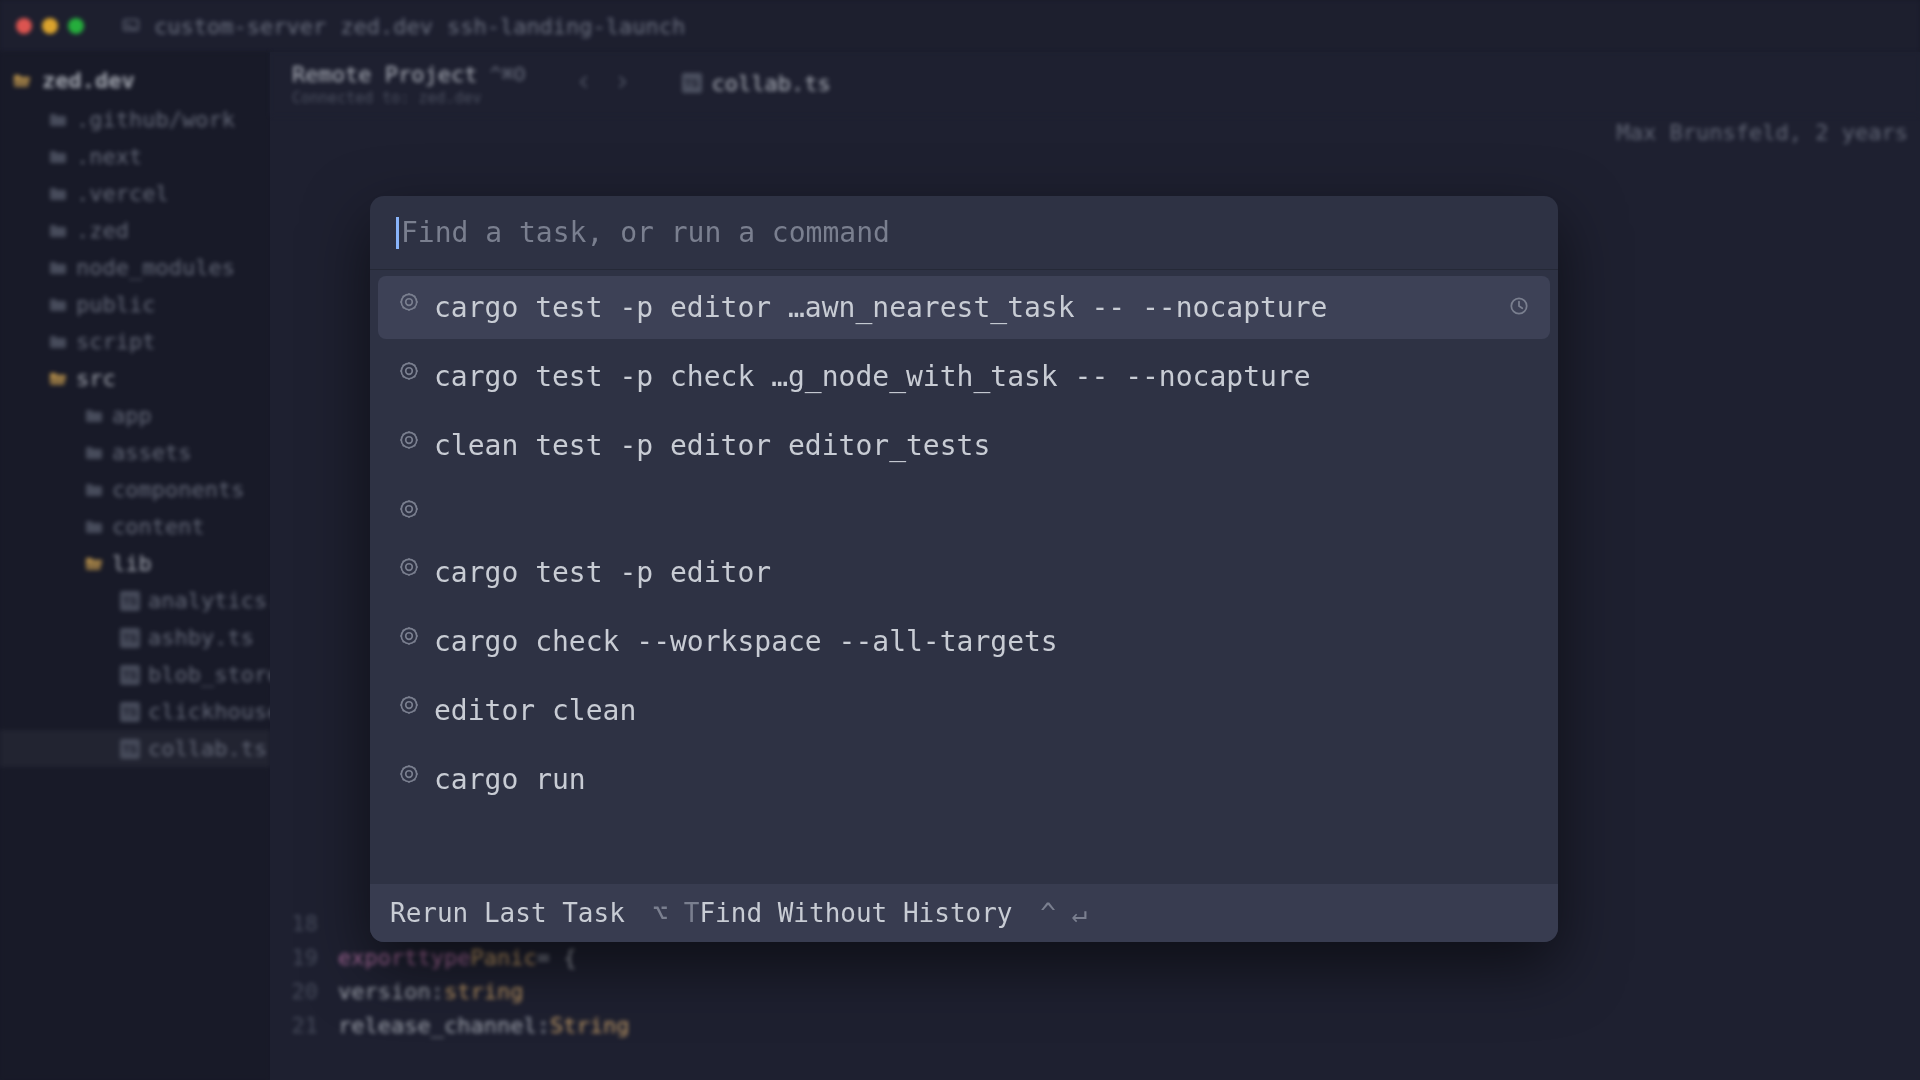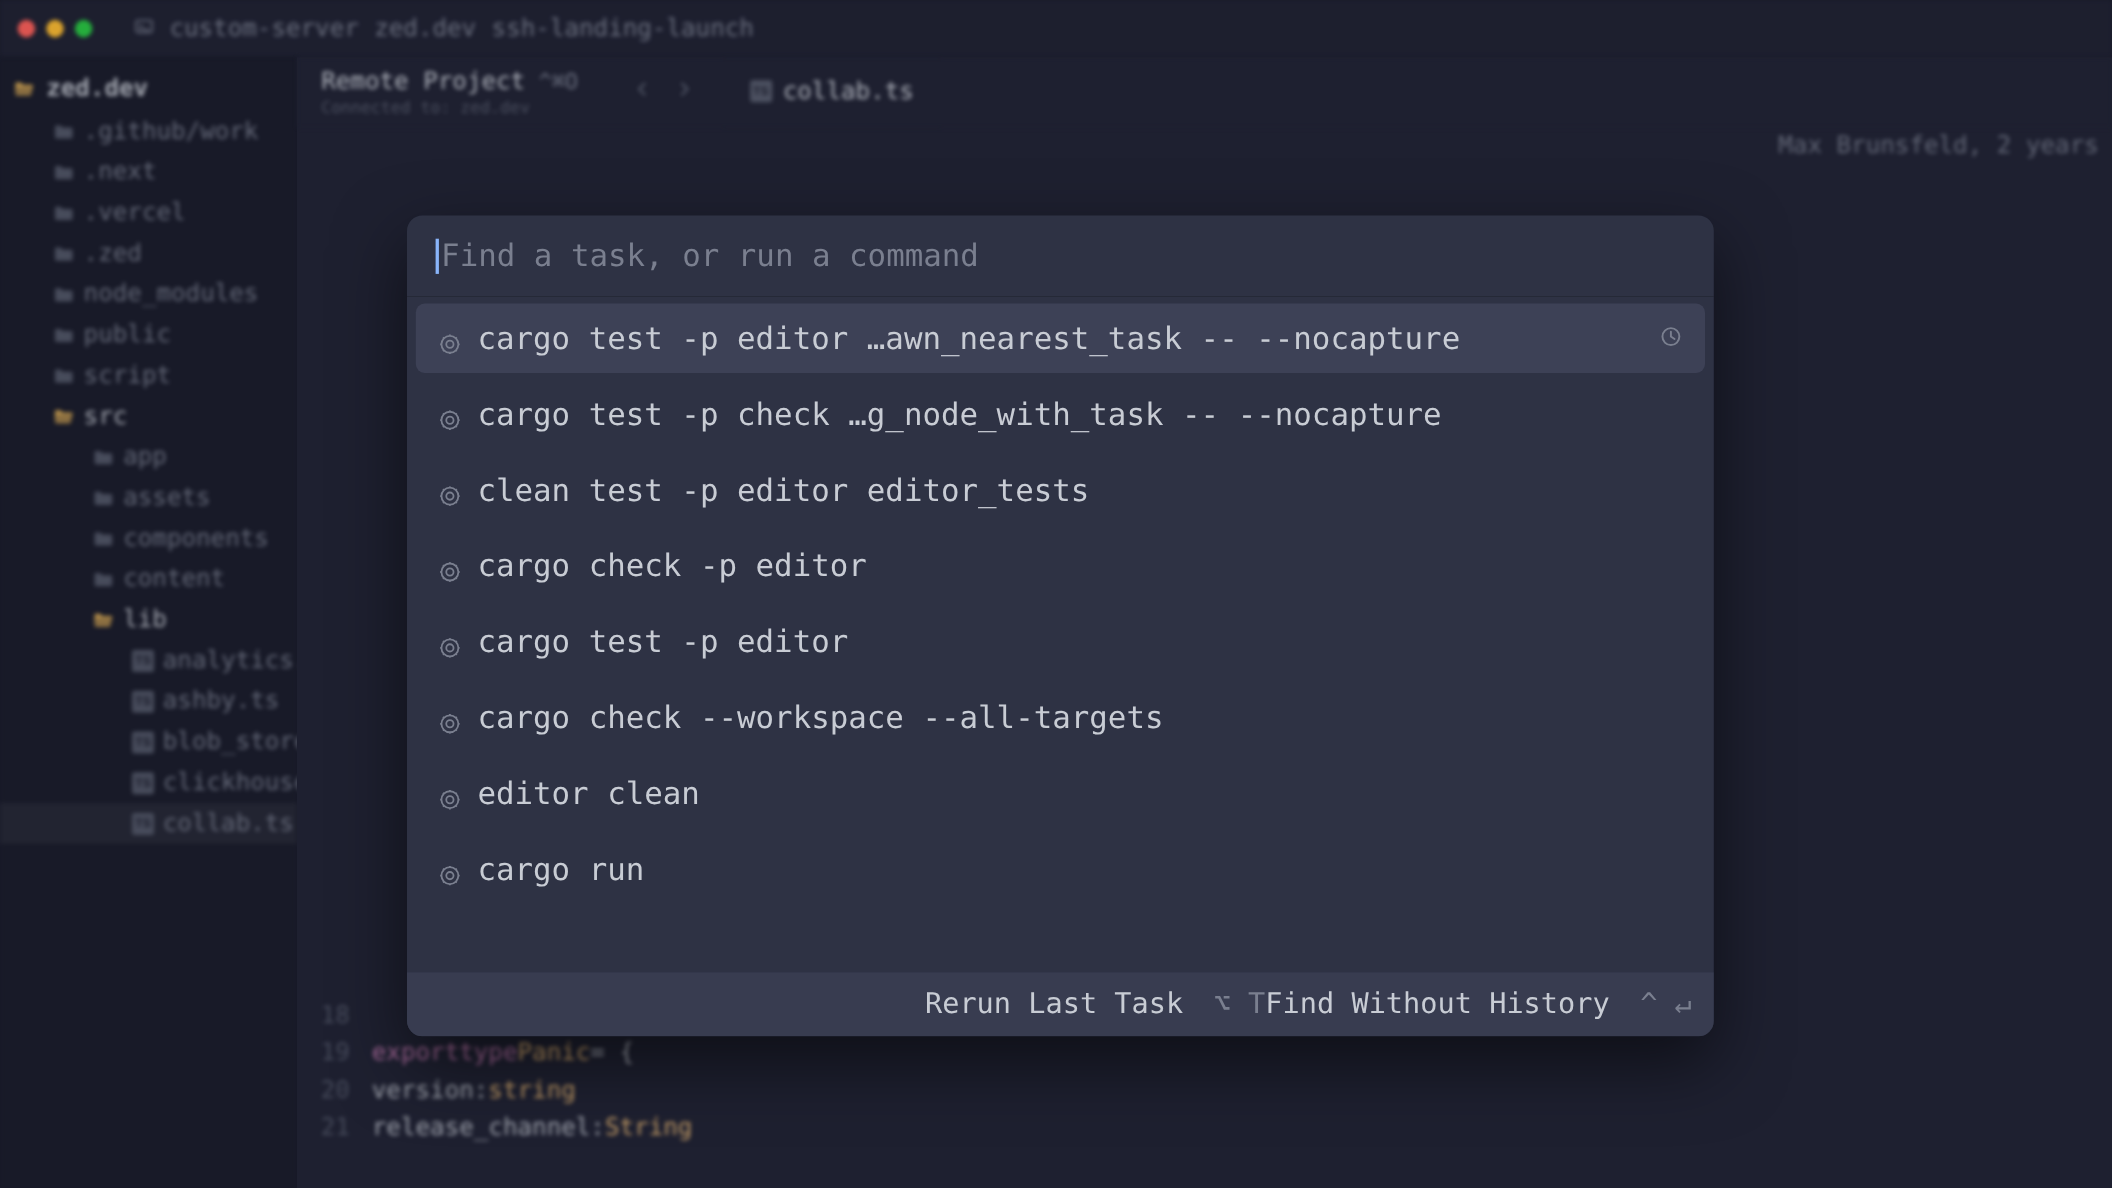--- a/index.html
+++ b/index.html
@@ -151,33 +151,33 @@
     display:inline-block; width: 3px; height: 32px;
     background: var(--accent);
     margin-right: 2px;
     animation: none;
   }
   .palette-list {
     height: 614px;
     overflow: hidden;
   }
   .palette-item {
-    display: flex; align-items: flex-end; gap: 14px;
+    display: flex; align-items: flex-start; gap: 14px;
     padding: 15px 20px;
     font-size: 28px;
     color: var(--text);
     margin: 6px 8px;
     border-radius: 8px;
   }
   .palette-item.highlight { background: var(--palette-hover); }
   .palette-item .item-icon { width: 22px; color: var(--text-dim); display:flex; align-items:center; justify-content:center; flex-shrink:0;}
   .palette-item .history-icon { margin-left: auto; color: var(--text-dim); flex-shrink:0;}
   .palette-footer {
     background: var(--palette-footer);
-    display: flex; justify-content: flex-end; align-items: center;
+    display: flex; justify-content: flex-start; align-items: center;
     padding: 14px 20px;
     font-size: 26px;
     color: var(--text);
   }
   .palette-footer .hint .shortcut { color: var(--text-dim); margin-left: 12px; }
 
   
   svg { width: 20px; height: 20px; }
   .palette-item svg { width: 22px; height: 22px; }
   .titlebar svg { width: 18px; height: 18px; }
@@ -434,21 +434,20 @@
               </svg>
             </span>
             <span>clean test -p editor editor_tests</span>
           </div>
           <div class="palette-item">
             <span class="item-icon">
               <svg viewBox="0 0 20 20">
                 <use href="#ico-rust"></use>
               </svg>
             </span>
-            <span>cargo check -p editor</span>
           </div>
           <div class="palette-item">
             <span class="item-icon">
               <svg viewBox="0 0 20 20">
                 <use href="#ico-rust"></use>
               </svg>
             </span>
             <span>cargo test -p editor</span>
           </div>
           <div class="palette-item">

